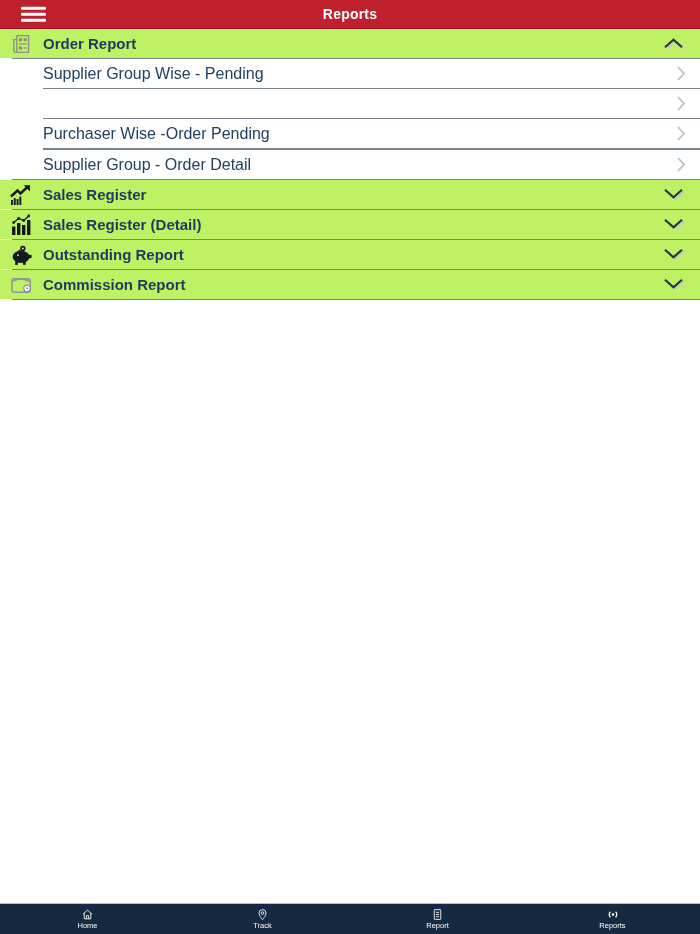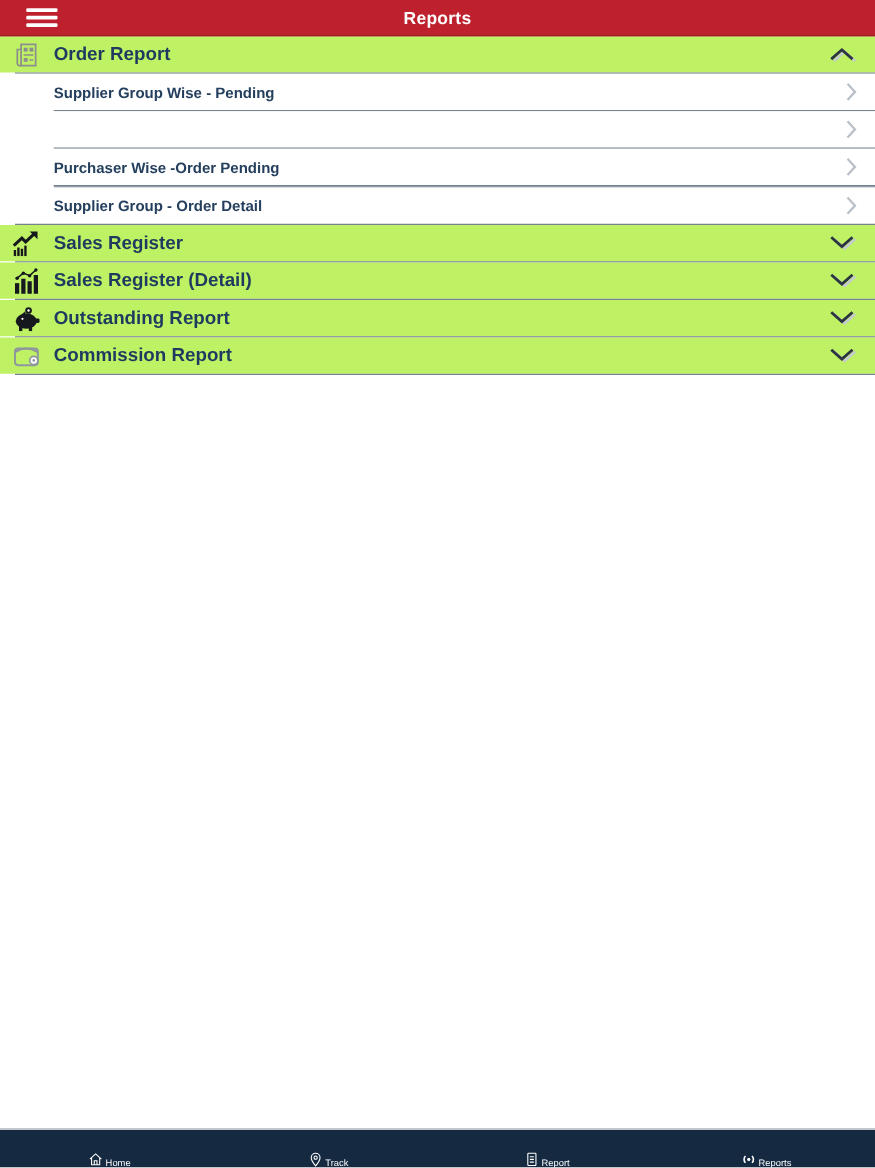--- a/index.html
+++ b/index.html
@@ -29,34 +29,34 @@
   .section-row {
     height:29px; display:flex; align-items:center;
     padding:0 14px 0 7px; background:#bef264; cursor:pointer;
   }
   .section-icon { width:28px; display:flex; justify-content:center; align-items:center; margin-right:8px; }
   .section-title { font-size:15px; font-weight:600; color:#1E3A5F; flex:1; white-space:nowrap; }
   .sub-row {
     height:29px; display:flex; align-items:center;
     padding:0 14px 0 43px; background:#fff; cursor:pointer;
   }
-  .sub-title { font-size:12px; font-weight:700; color:#25405E; flex:1; white-space:nowrap; }
+  .sub-title { font-size:16px; font-weight:400; color:#25405E; flex:1; white-space:nowrap; }
   .chev { display:flex; align-items:center; margin-left:auto; }
   .divider { height:0; border-bottom:1.5px solid #76838F; }
   .divider--section { margin-left:12px; }
   .divider--sub { margin-left:43px; }
 
   
   .bottom-nav {
     position:absolute; left:0; bottom:0; width:700px; height:31px;
     background:#152A40; border-top:1px solid #bfc4c9;
     display:flex;
   }
   .nav-item {
-    flex:1; display:flex; flex-direction:row; align-items:flex-end;
+    flex:1; display:flex; flex-direction:column; align-items:center;
     justify-content:center; gap:1px; cursor:pointer;
   }
   .nav-label { font-size:7.5px; color:#ffffff; line-height:1; }
 </style>
 </head>
 <body>
 
 <header class="header">
   <span class="hamburger">
     <i></i>

